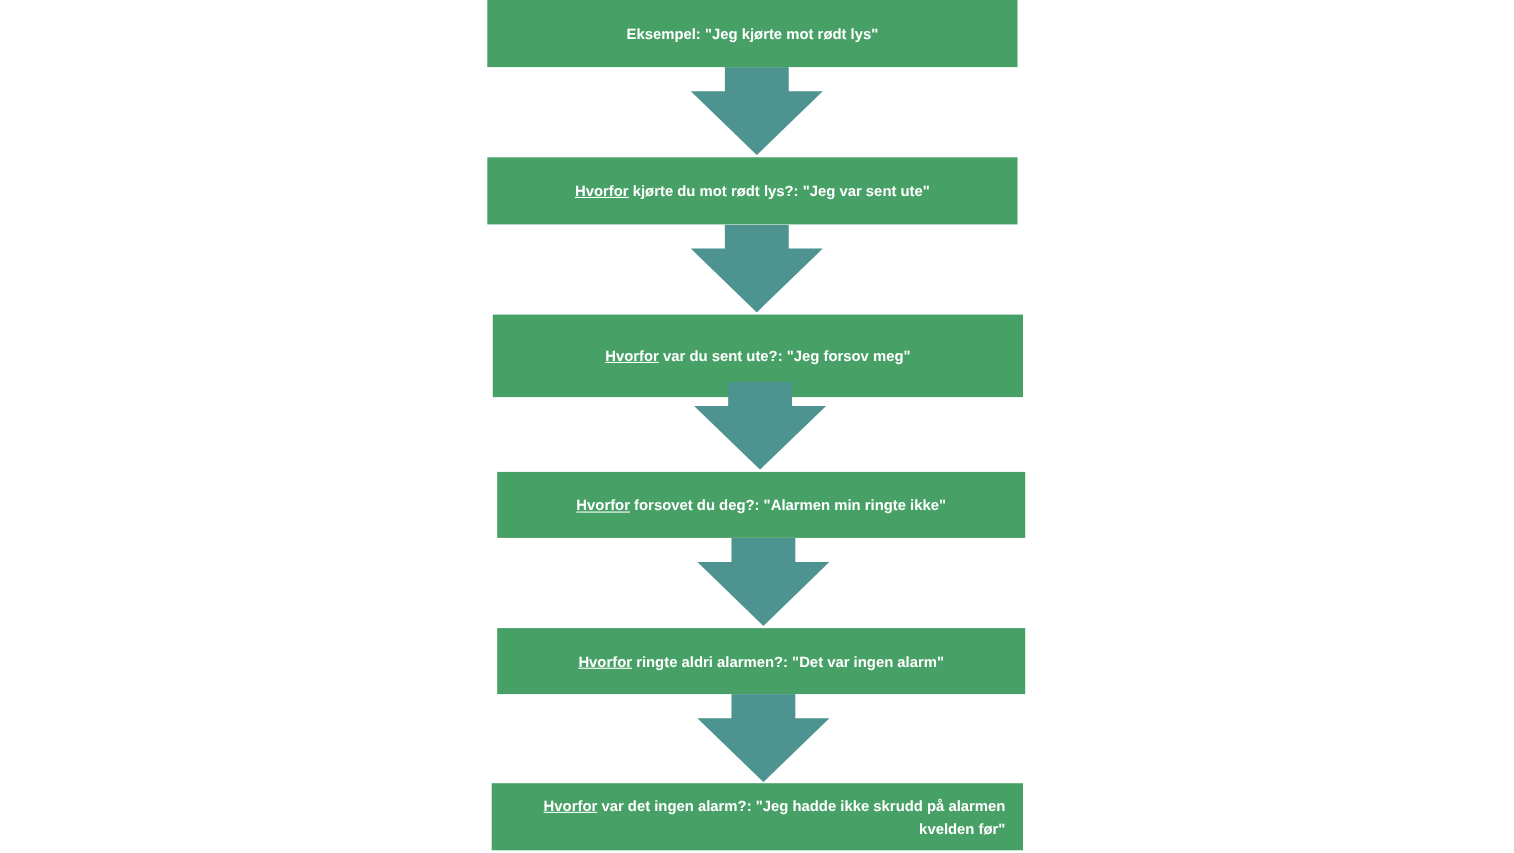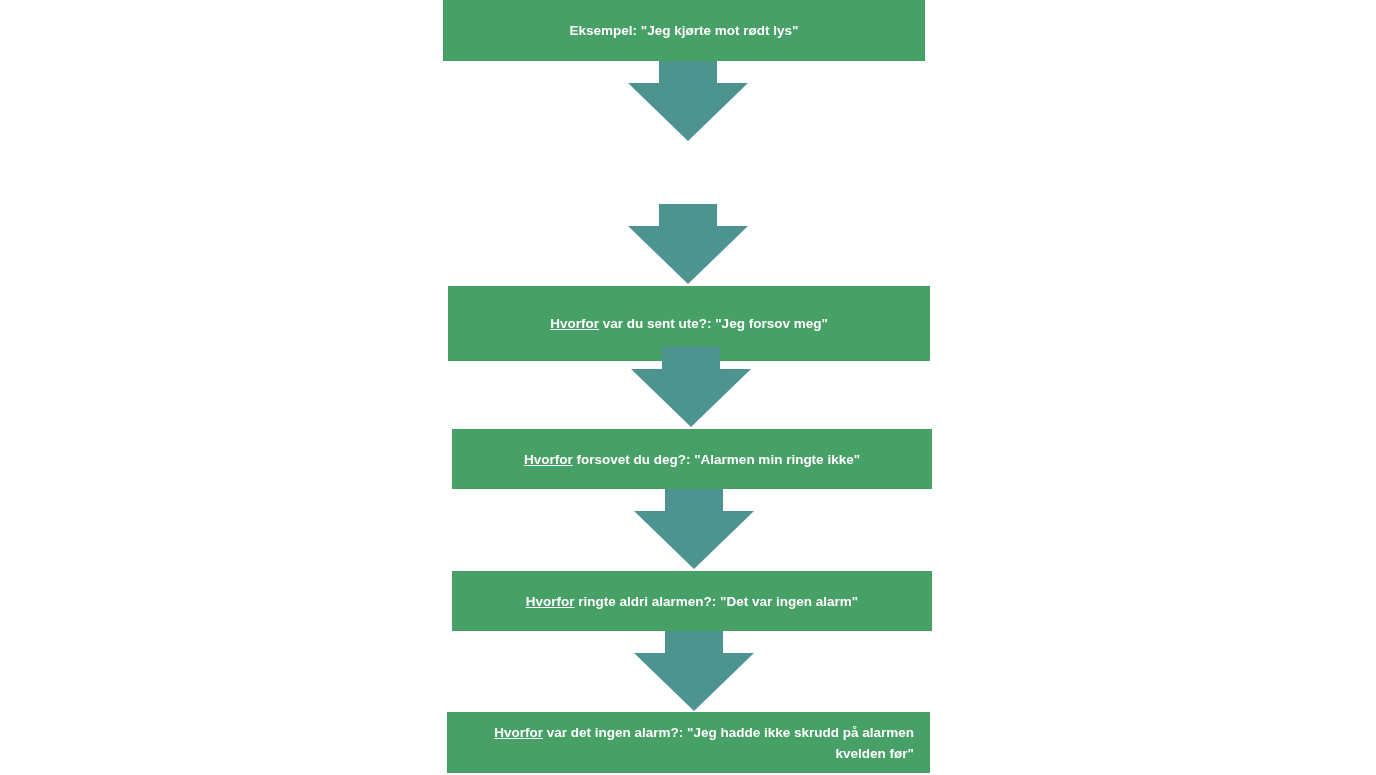--- a/index.html
+++ b/index.html
@@ -43,20 +43,23 @@
 <body>
 
 <div class="canvas">
 
   <div class="box" style="left: 443px; top: 0px; width: 482px; height: 61px; background: rgb(71, 160, 102); color: rgb(255, 255, 255);">
     <span><span class="lead"></span><span>Eksempel: "Jeg kjørte mot rødt lys"</span></span>
   </div>
 
   <div class="arrow" style="left: 628px; top: 61px; background: rgb(77, 147, 143);"></div>
 
+  <div class="box" style="left: 443px; top: 143px; width: 482px; height: 61px; background: rgb(71, 160, 102); color: rgb(255, 255, 255);">
+    <span><span class="lead">Hvorfor</span><span> kjørte du mot rødt lys?: "Jeg var sent ute"</span></span>
+  </div>
 
   <div class="arrow" style="left: 628px; top: 204px; background: rgb(77, 147, 143);"></div>
 
   <div class="box" style="left: 448px; top: 286px; width: 482px; height: 75px; background: rgb(71, 160, 102); color: rgb(255, 255, 255);">
     <span><span class="lead">Hvorfor</span><span> var du sent ute?: "Jeg forsov meg"</span></span>
   </div>
 
   <div class="arrow" style="left: 631px; top: 347px; background: rgb(77, 147, 143);"></div>
 
   <div class="box" style="left: 452px; top: 429px; width: 480px; height: 60px; background: rgb(71, 160, 102); color: rgb(255, 255, 255);">

